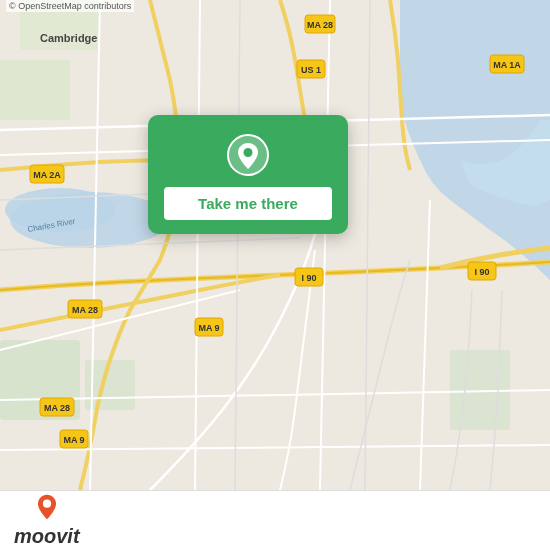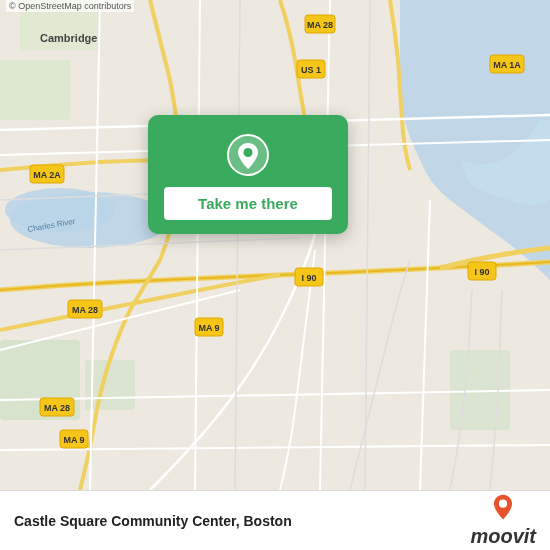--- a/index.html
+++ b/index.html
@@ -216,21 +216,20 @@
       <path d="M22 10 C16,10 12,14.5 12,19.5 C12,26 22,36 22,36 C22,36 32,26 32,19.5 C32,14.5 28,10 22,10 Z" fill="white"></path>
       <circle cx="22" cy="19.5" r="4.5" fill="#3aaa5e"></circle>
     </svg>
 
     <button id="take-me-there-btn">Take me there</button>
   </div>
 
 </div>
 
 <div id="bottom-bar">
-  <span id="location-name">Castle Square Community Center, Boston</span>
 
   <div id="moovit-logo">
 
     <svg id="moovit-pin" viewBox="0 0 28 34" xmlns="http://www.w3.org/2000/svg">
       <path d="M14 2 C8,2 3,7 3,13 C3,21 14,32 14,32 C14,32 25,21 25,13 C25,7 20,2 14,2 Z" fill="#e8522a"></path>
       <circle cx="14" cy="13" r="5" fill="white"></circle>
     </svg>
     <span id="moovit-text">moovit</span>
   </div>
 </div>

